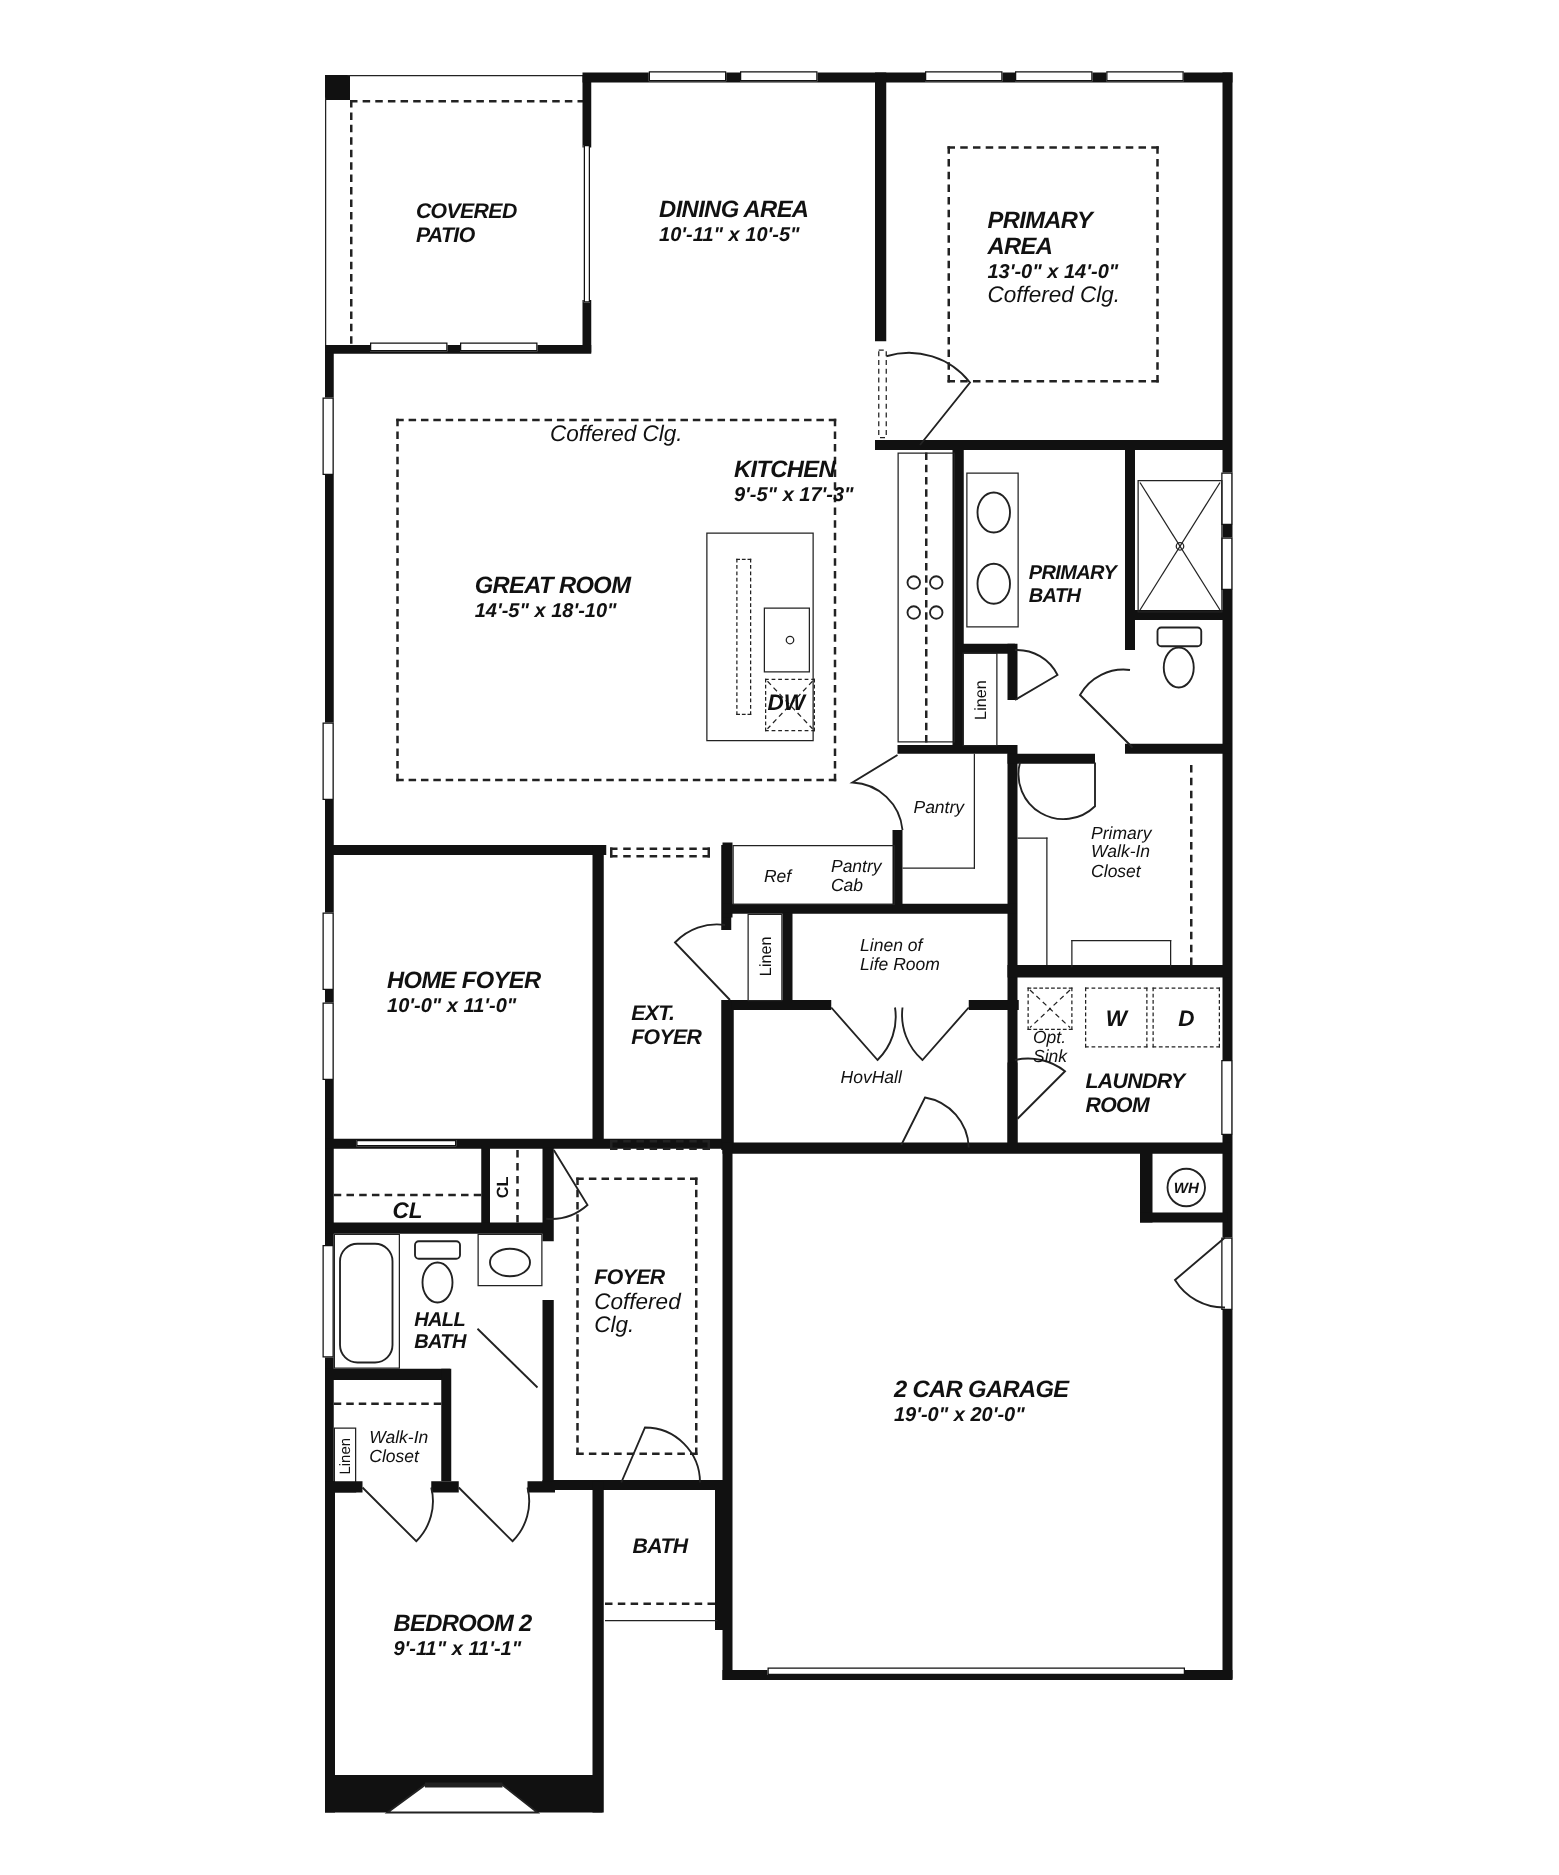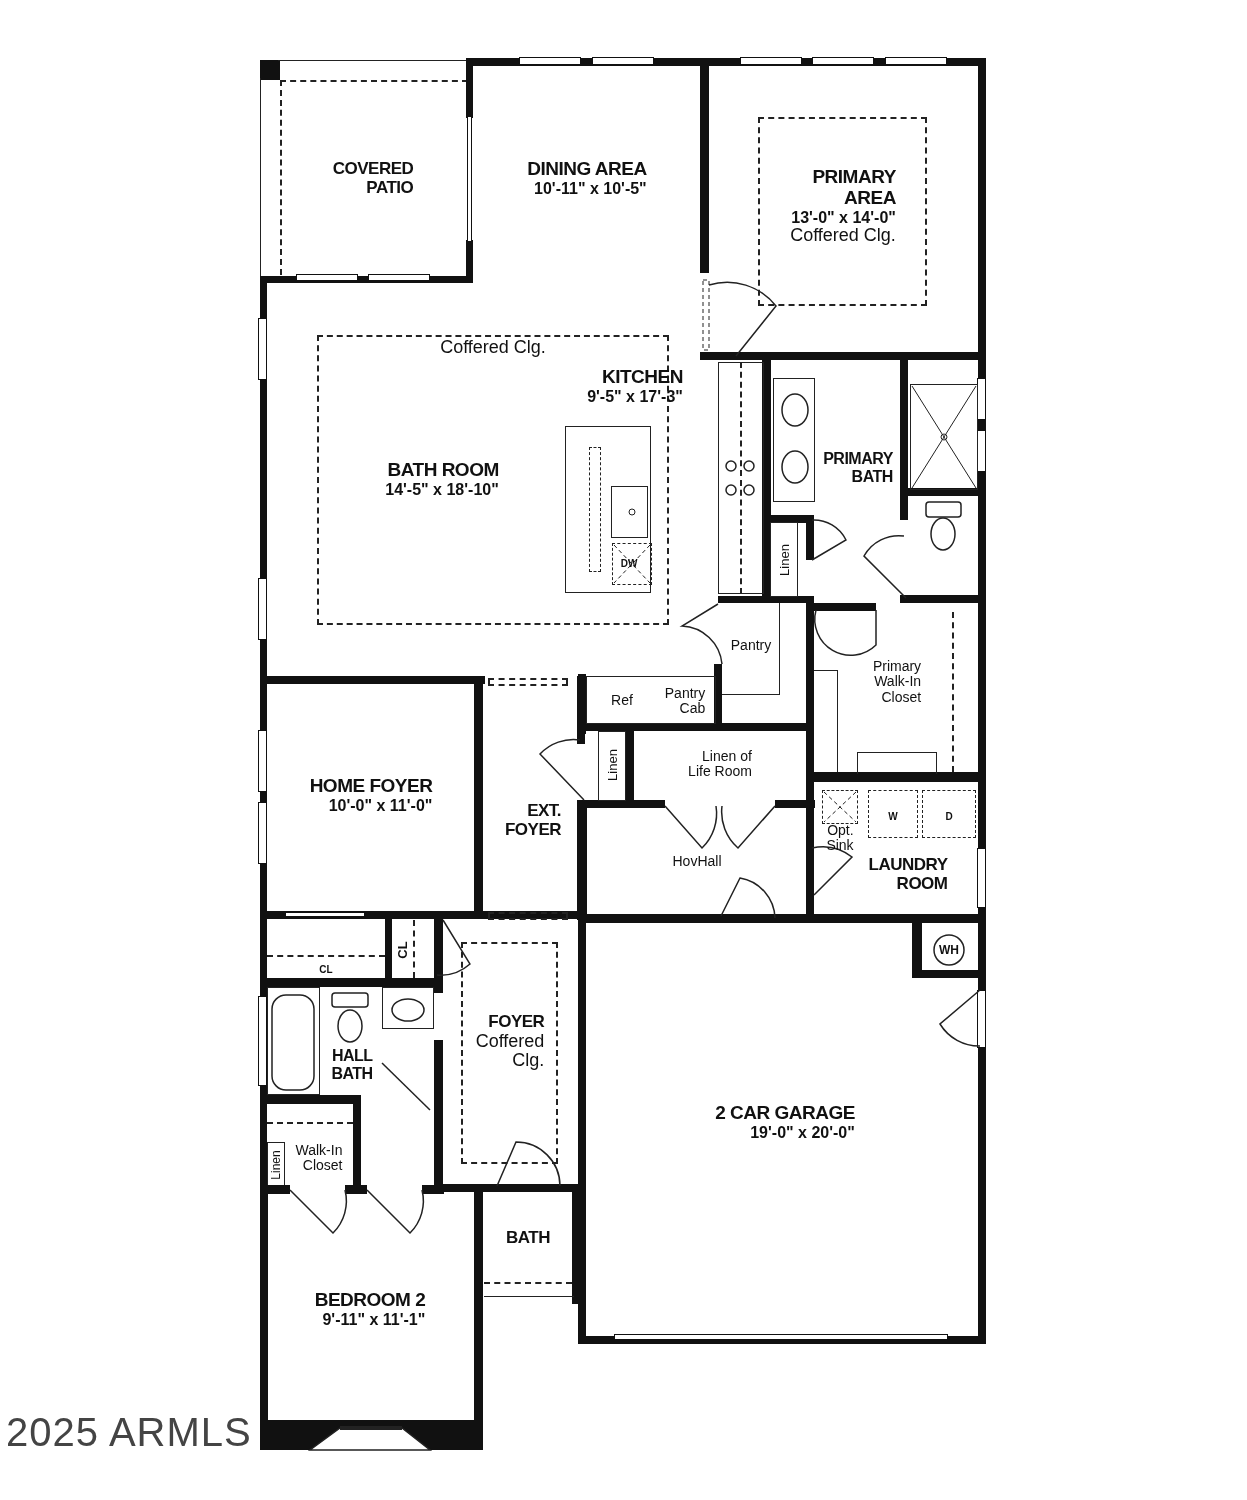--- a/index.html
+++ b/index.html
@@ -2,26 +2,26 @@
 <html><head>
 <meta charset="utf-8">
 <style>
   html,body{margin:0;padding:0;background:#fff;}
   body{width:1247px;height:1500px;position:relative;overflow:hidden;font-family:"Liberation Sans",sans-serif;color:#111;}
   .plan{position:absolute;left:0;top:0;width:1247px;height:1500px;}
   .w{position:absolute;background:#111;}
   .win{position:absolute;background:#fff;border:1.5px solid #111;box-sizing:border-box;}
   .dash{position:absolute;border:2px dashed #222;box-sizing:border-box;}
   .line{position:absolute;border:1.5px solid #222;box-sizing:border-box;}
-  .lbl{position:absolute;text-align:right;transform:translate(-50%,-50%);white-space:nowrap;line-height:1.1;}
+  .lbl{position:absolute;text-align:left;transform:translate(-50%,-50%);white-space:nowrap;line-height:1.1;font-style:italic;}
   .lbl .n{font-weight:bold;font-size:19px;letter-spacing:-0.5px;display:block;}
   .lbl .d{font-weight:bold;font-size:16px;display:block;}
   .lbl .s{font-size:18px;display:block;}
   .sm{font-size:14px;}
-  .smb{font-size:10px;font-weight:bold;}
+  .smb{font-size:18px;font-weight:bold;}
   .rot{position:absolute;transform:translate(-50%,-50%) rotate(-90deg);font-size:13px;white-space:nowrap;}
   .wm{position:absolute;left:6px;top:1410px;font-size:40px;color:#444;letter-spacing:1px;font-weight:normal;}
   svg.overlay{position:absolute;left:0;top:0;}
 </style>
 </head>
 <body>
 
 <div class="plan">
 
   <div class="w" style="left:260px;top:60px;width:20px;height:20px;"></div>
@@ -231,21 +231,21 @@
     <span class="n">PRIMARY</span>
     <span class="n">AREA</span>
     <span class="d">13'-0" x 14'-0"</span>
     <span class="s">Coffered Clg.</span>
   </div>
 
   <div class="lbl" style="left:493px;top:348px;">
     <span class="s">Coffered Clg.</span>
   </div>
   <div class="lbl" style="left:442px;top:479px;">
-    <span class="n">BATH ROOM</span>
+    <span class="n">GREAT ROOM</span>
     <span class="d">14'-5" x 18'-10"</span>
   </div>
 
   <div class="lbl" style="left:635px;top:386px;">
     <span class="n">KITCHEN</span>
     <span class="d">9'-5" x 17'-3"</span>
   </div>
 
   <div class="lbl" style="left:858px;top:468px;">
     <span class="n" style="font-size:16px">PRIMARY</span>
@@ -331,14 +331,13 @@
   <div class="lbl smb" style="left:893px;top:816px;">W</div>
   <div class="lbl smb" style="left:949px;top:816px;">D</div>
   <div class="lbl sm" style="left:840px;top:838px;">
     <span style="display:block">Opt.</span>
     <span style="display:block">Sink</span>
   </div>
   <div class="lbl smb" style="left:326px;top:969px;">CL</div>
   <div class="rot" style="left:402px;top:950px;font-weight:bold;">CL</div>
   <div class="lbl smb" style="left:949px;top:951px;font-size:12px;">WH</div>
 
-  <div class="wm">2025 ARMLS</div>
 </div>
 
 </body></html>

